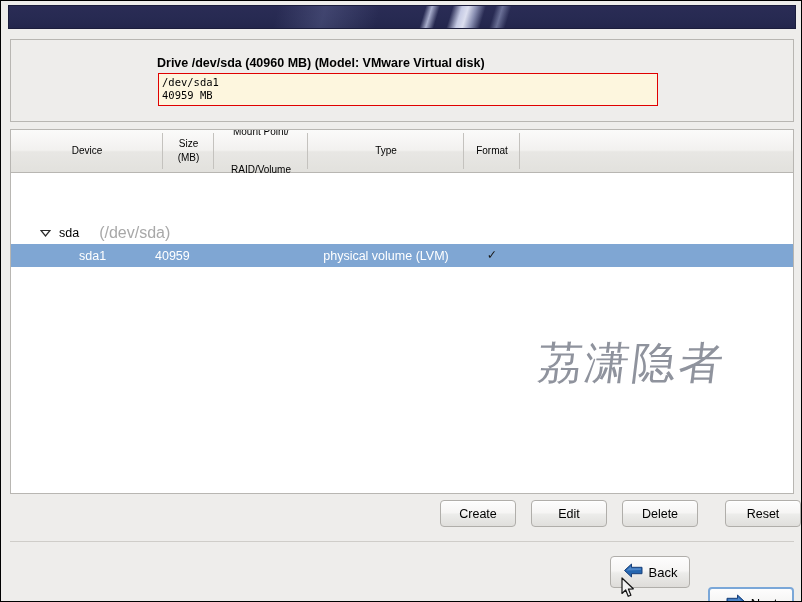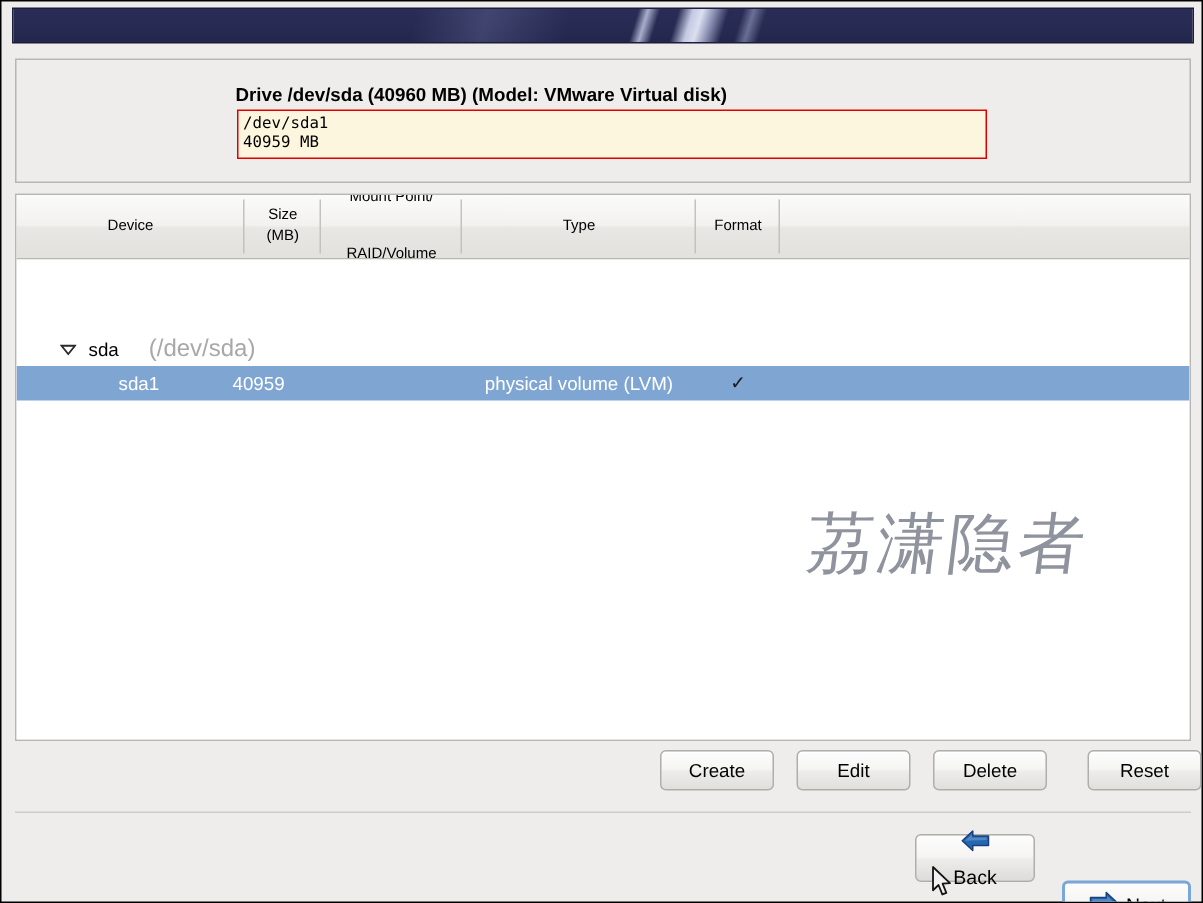--- a/index.html
+++ b/index.html
@@ -329,21 +329,21 @@
 
   <div class="actionrow">
     <div class="btn" style="left:439px;">Create</div>
     <div class="btn" style="left:530px;">Edit</div>
     <div class="btn" style="left:621px;">Delete</div>
     <div class="btn" style="left:712px;margin-left:12px;">Reset</div>
   </div>
 
   <div class="separator-line"></div>
 
-  <div class="navbtn" style="left:609px;width:80px;flex-direction:column;">
+  <div class="navbtn" style="left:609px;width:80px;">
     <span class="arrow">
       <svg width="21" height="17" viewBox="0 0 21 17">
         <path d="M1.5 8.5 L8.5 2 L8.5 5.3 L19 5.3 L19 11.7 L8.5 11.7 L8.5 15 Z" fill="#2566b0" stroke="#19407a" stroke-width="1" stroke-linejoin="round"></path>
         <path d="M3.3 8.5 L8 4.3 L8 6.3 L17.8 6.3 L17.8 8 L3.3 8.5 Z" fill="#5f93d2" opacity=".75"></path>
       </svg>
     </span>
     <span>Back</span>
   </div>
 
   <div class="navbtn focused" style="left:707px;width:86px;margin-top:31px;">

